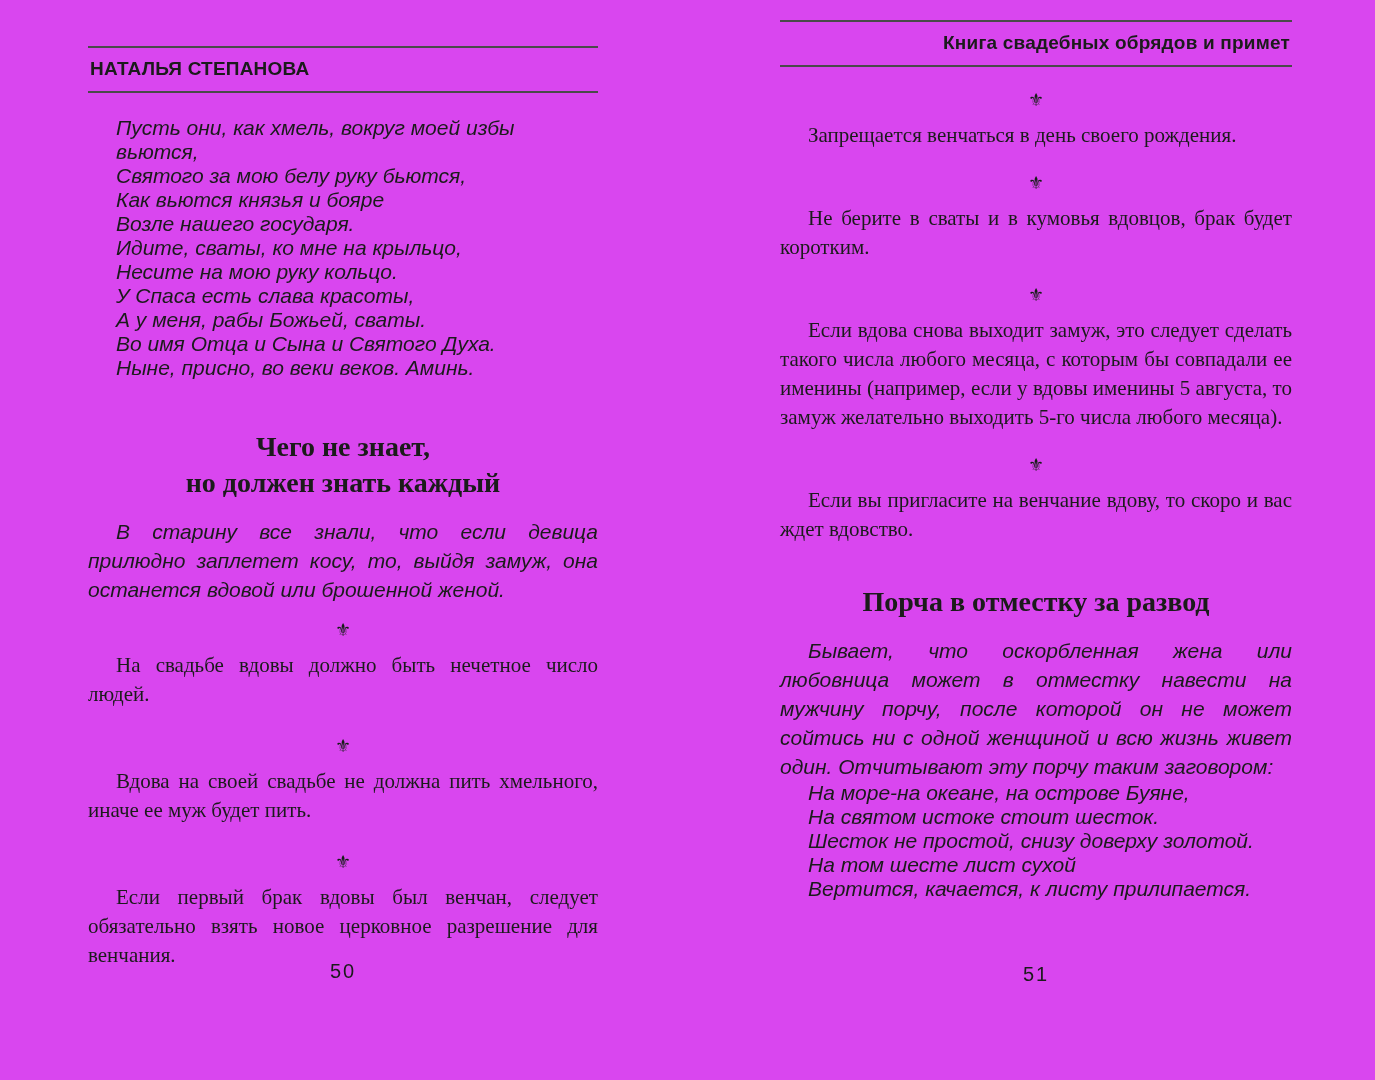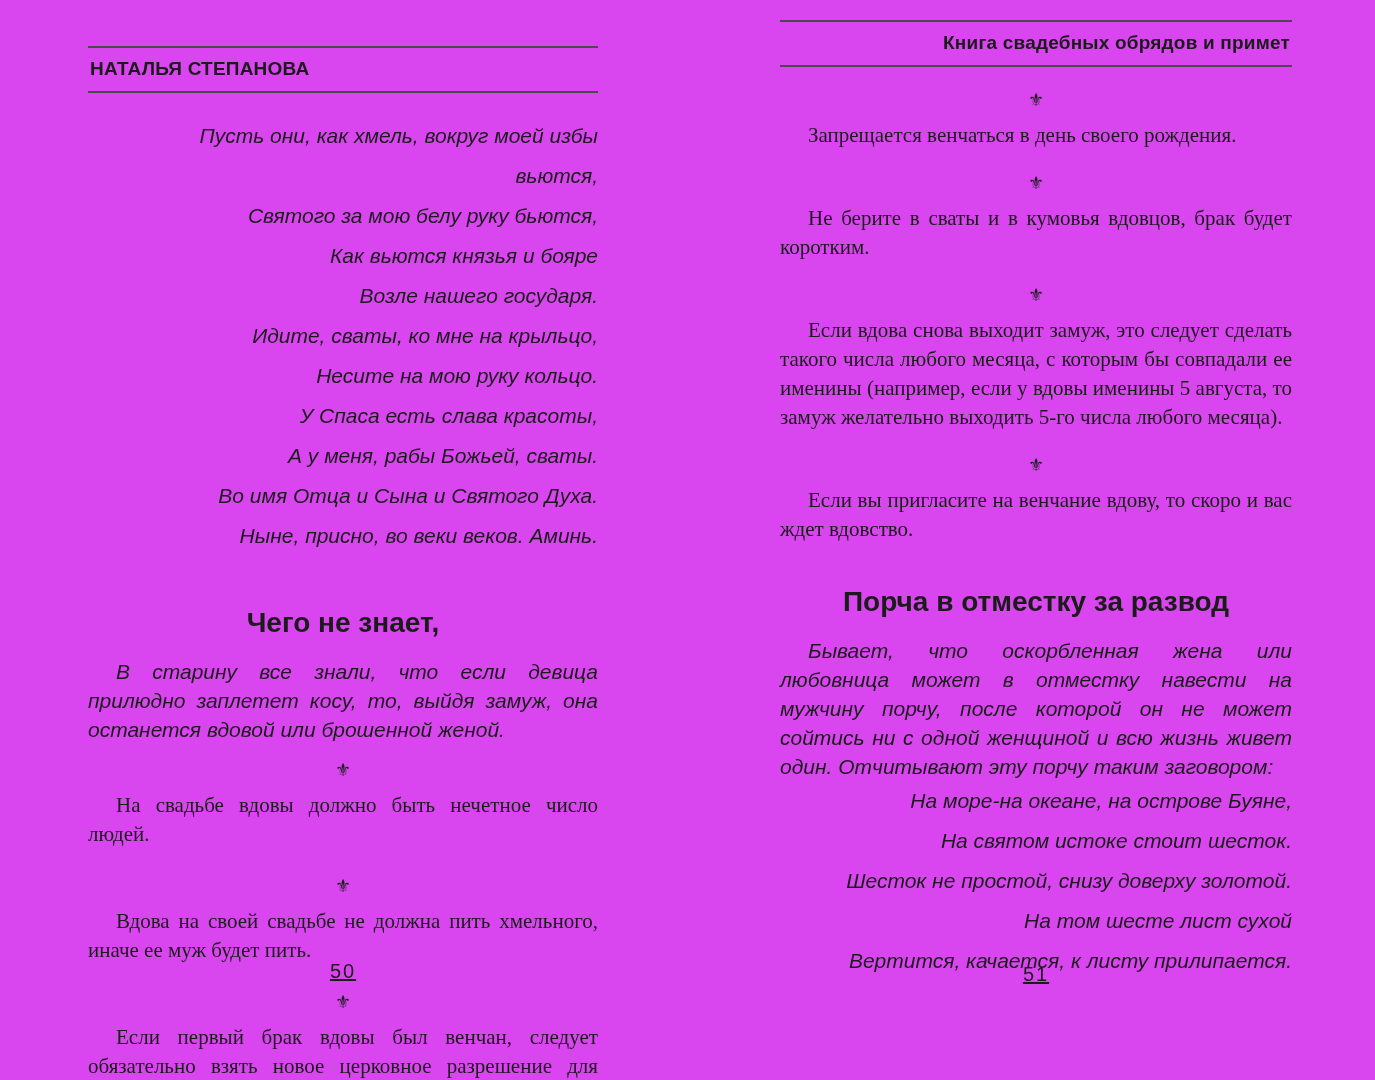--- a/index.html
+++ b/index.html
@@ -34,28 +34,27 @@
     font-size: 19px;
     letter-spacing: 0.2px;
   }
   .page-left .running-head  { margin-top: 46px; }
   .page-right .running-head { margin-top: 20px; }
   .running-head .rh-right { text-align: right; flex: 1; }
 
   .verse {
     font-style: italic;
     font-size: 21px;
-    line-height: 40px;
+    line-height: 24px;
     padding-left: 28px;
-    text-align: right;
   }
   .page-left .verse { margin-top: 23px; }
 
   .section-heading {
-    font-family: Liberation Sans, sans-serif;
+    font-family: Liberation Serif, serif;
     font-weight: bold;
     font-size: 28px;
     line-height: 36px;
     text-align: center;
   }
   .page-left .section-heading  { margin-top: 49px; }
   .page-right .section-heading { margin-top: 40px; }
 
   .para {
     font-size: 21px;
@@ -83,21 +82,20 @@
   .orn-r2 { margin-top: 22px; }
   .orn-r3 { margin-top: 22px; }
   .orn-r4 { margin-top: 22px; }
 
   .page-number {
     position: absolute;
     width: 510px;
     text-align: center;
     font-size: 20px;
     letter-spacing: 2px;
-    text-decoration: underline;
   }
   .page-number.left  { left: 88px;  top: 960px; }
   .page-number.right { left: 780px; top: 963px; width: 512px; }
 </style>
 </head>
 <body>
 
 <div class="spread">
 
   <div class="page page-left">
@@ -113,20 +111,21 @@
       <div>Идите, сваты, ко мне на крыльцо,</div>
       <div>Несите на мою руку кольцо.</div>
       <div>У Спаса есть слава красоты,</div>
       <div>А у меня, рабы Божьей, сваты.</div>
       <div>Во имя Отца и Сына и Святого Духа.</div>
       <div>Ныне, присно, во веки веков. Аминь.</div>
     </div>
 
     <div class="section-heading">
       <div>Чего не знает,</div>
+      <div>но должен знать каждый</div>
     </div>
 
     <p class="para p-top-16">В старину все знали, что если девица прилюдно заплетет косу, то, выйдя замуж, она останется вдовой или брошенной женой.</p>
 
     <div class="ornament orn-l1">⚜</div>
     <p class="para p-top-10">На свадьбе вдовы должно быть нечетное число людей.</p>
 
     <div class="ornament orn-l2">⚜</div>
     <p class="para p-top-10">Вдова на своей свадьбе не должна пить хмельного, иначе ее муж будет пить.</p>
 

